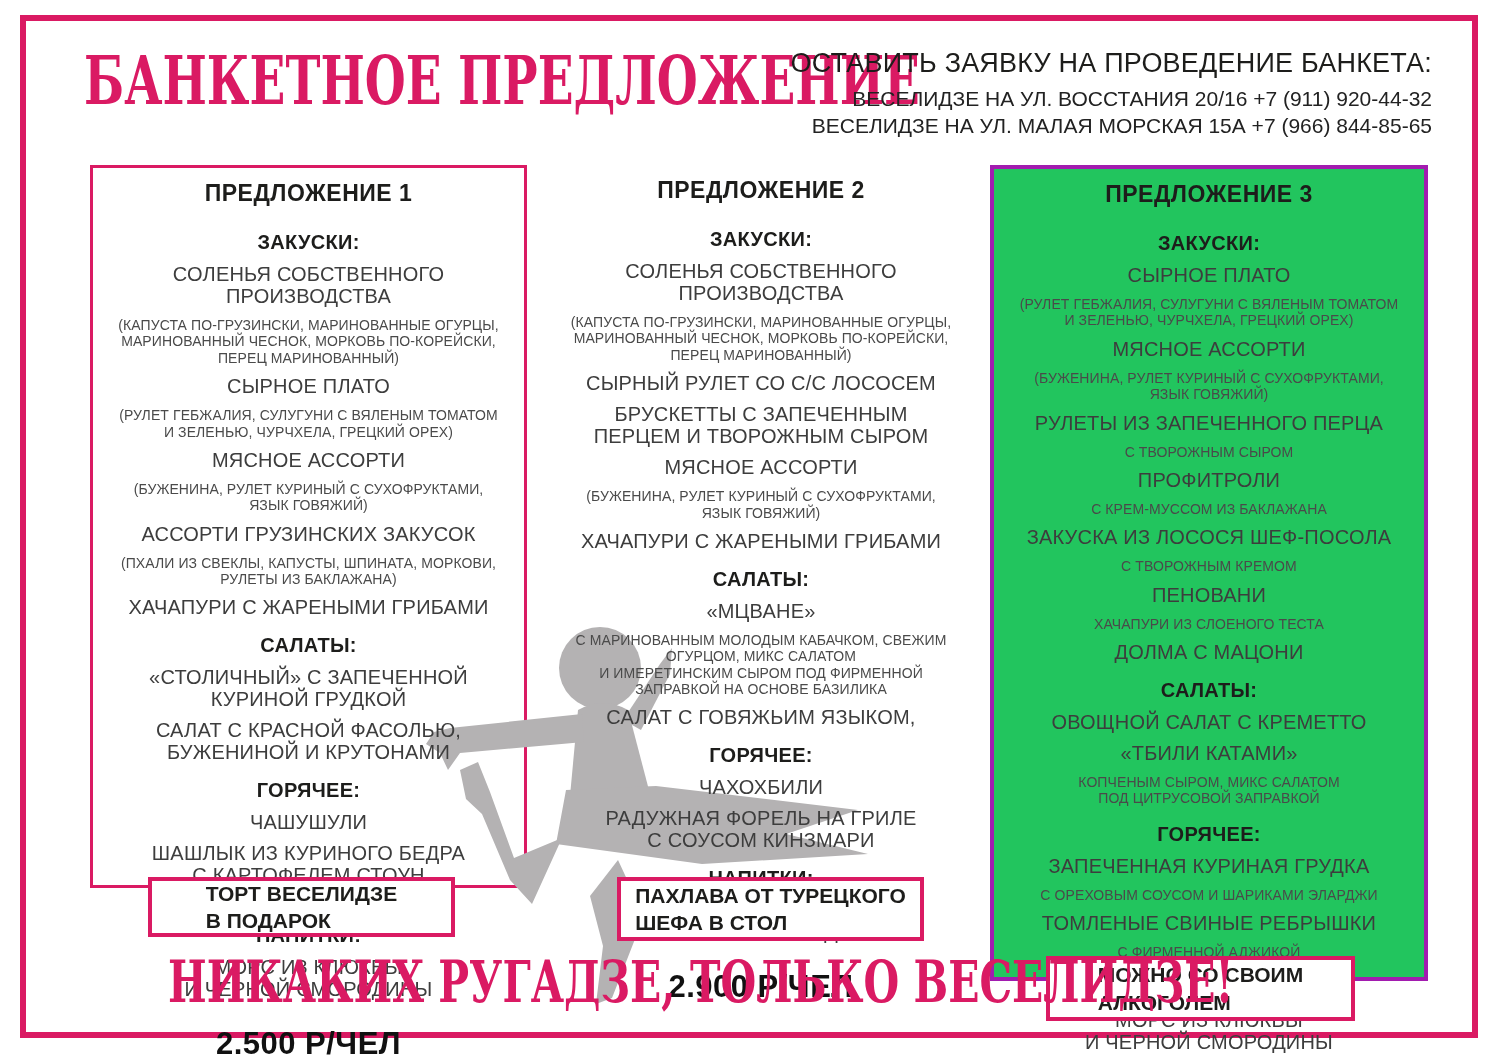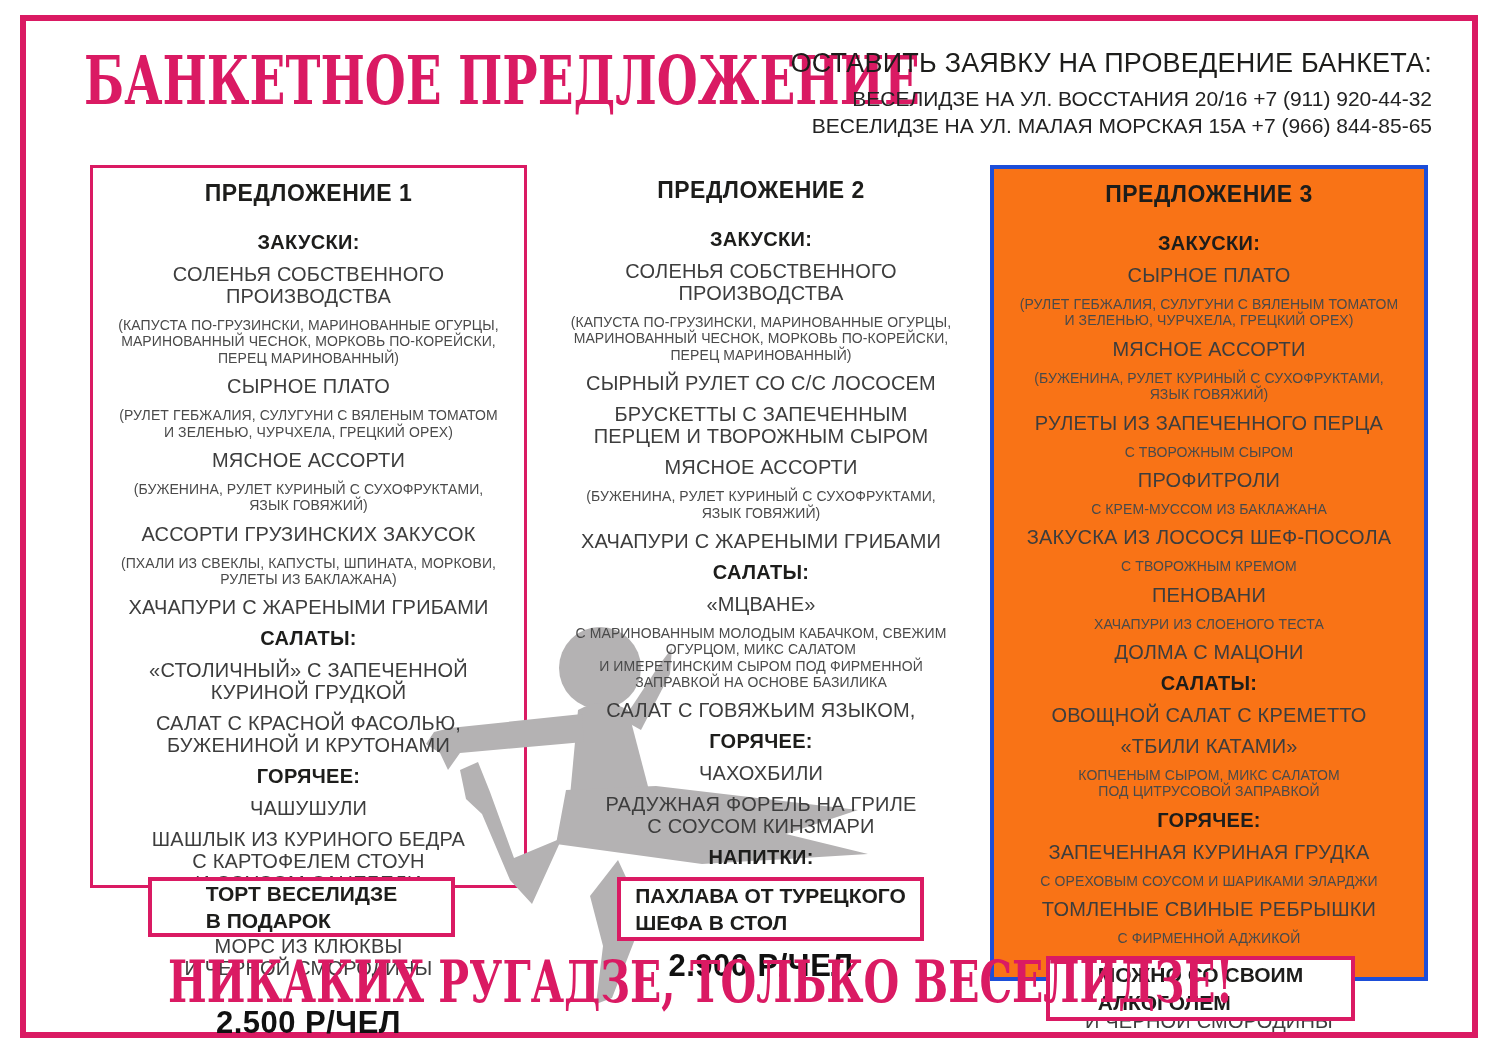--- a/index.html
+++ b/index.html
@@ -16,24 +16,24 @@
   .page-title{position:absolute;left:84px;top:42px;font-size:47px;z-index:6;}
   .slogan{position:absolute;left:168px;top:948px;font-size:41px;z-index:6;}
   
   .contact{position:absolute;right:68px;top:48px;width:740px;text-align:right;z-index:6;color:#1d1d1b;}
   .contact-heading{font-size:27px;font-weight:normal;letter-spacing:.2px;margin-bottom:6px;}
   .contact-line{font-size:21px;line-height:1.3;color:#222;}
   
   .panel{position:absolute;box-sizing:border-box;}
   .panel-1{left:90px;top:165px;width:437px;height:723px;background:#fff;border:3px solid #da1a63;}
   .col-2{left:555px;top:165px;width:412px;}
-  .panel-3{left:990px;top:165px;width:438px;height:816px;background:#f97316;border:4px solid #1d4ed8;}
+  .panel-3{left:990px;top:165px;width:438px;height:816px;background:#22c55e;border:4px solid #a21caf;}
   .col-content{position:relative;z-index:3;text-align:center;padding:12px 6px 0 6px;}
   .offer-title{font-size:23px;font-weight:bold;color:#1d1d1b;letter-spacing:.5px;margin-bottom:24px;}
-  .section-heading{font-size:20px;font-weight:bold;color:#1d1d1b;margin-top:9px;margin-bottom:2px;letter-spacing:.3px;}
+  .section-heading{font-size:20px;font-weight:bold;color:#1d1d1b;margin-top:16px;margin-bottom:2px;letter-spacing:.3px;}
   .item-name{font-size:20px;line-height:1.1;margin-top:9px;white-space:pre-line;letter-spacing:.2px;}
   .item-desc{font-size:14px;line-height:1.17;margin-top:10px;color:#4a4a4a;white-space:pre-line;letter-spacing:.1px;}
   .price{font-size:31px;font-weight:bold;color:#111;letter-spacing:.5px;margin-top:26px;}
   .panel-3 .price{margin-top:46px;}
   
   .badge{position:absolute;background:#fff;border:4px solid #da1a63;z-index:4;
     display:flex;align-items:center;justify-content:center;text-align:left;
     font-size:21px;font-weight:bold;color:#1d1d1b;line-height:1.3;white-space:pre-line;box-sizing:border-box;}
   .badge-1{left:148px;top:877px;width:307px;height:60px;}
   .badge-2{left:598px;top:877px;width:307px;height:64px;margin-left:19px;}

